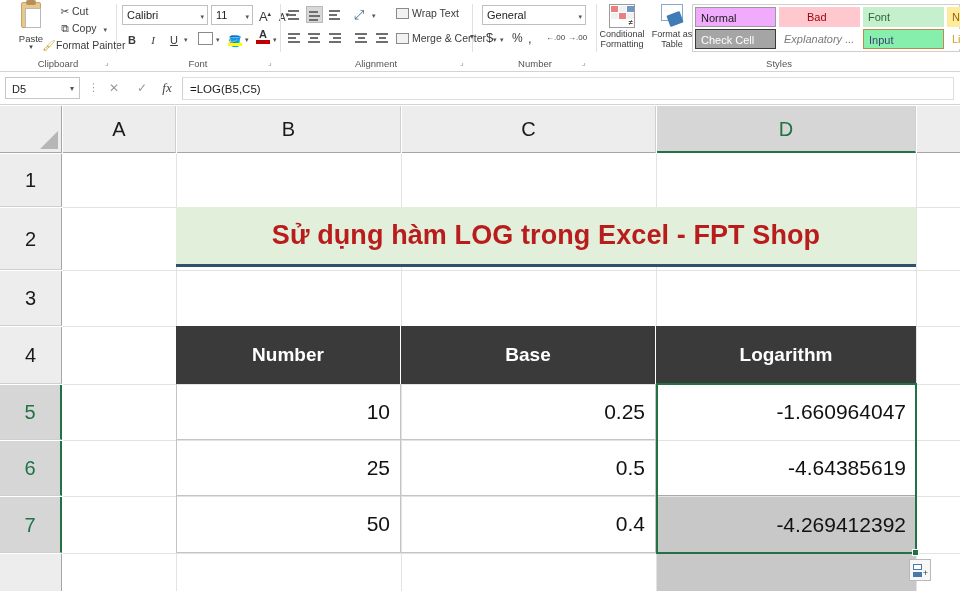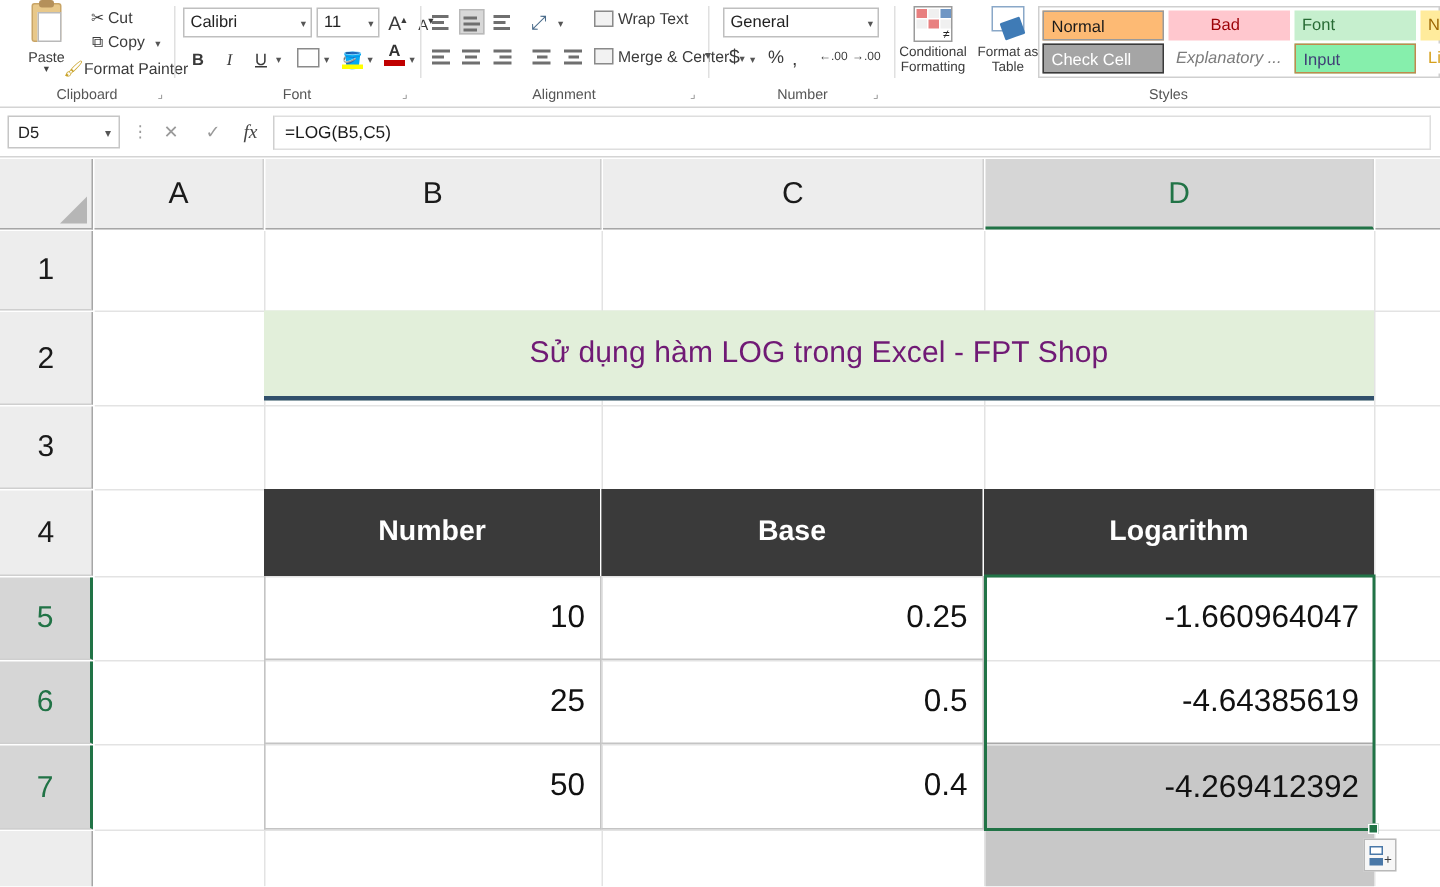--- a/index.html
+++ b/index.html
@@ -128,21 +128,21 @@
 
   .gridline-v { position:absolute; top:0; width:1px; height:437px; background:#e3e3e3; }
   .gridline-h { position:absolute; left:0; width:897px; height:1px; background:#e3e3e3; }
 
   .cellsel-shade { position:absolute; background:#c8c8c8; }
 
   .title-cell {
     position:absolute; background:#e2efda; border-bottom:3px solid #31506b;
     display:flex; align-items:center; justify-content:center;
   }
-  .title-cell span { font-size:20px; font-weight:normal; color:#701a75; letter-spacing:0.1px; }
+  .title-cell span { font-size:27px; font-weight:bold; color:#b91c1c; letter-spacing:0.1px; }
 
   .thead {
     position:absolute; background:#3a3a3a;
     display:flex; align-items:center; justify-content:center;
     border-right:1px solid #ffffff;
   }
   .thead span { color:#fff; font-size:19px; font-weight:bold; }
 
   .dcell {
     position:absolute; display:flex; align-items:center; justify-content:flex-end;
@@ -323,21 +323,21 @@
         <div class="bigbtn" style="left:50px; top:2px;">
           <div class="fatico">
             <div class="grid"></div>
               <div class="brush"></div>
           </div>
           <span class="lbl">Format as Table</span>
         </div>
       </div>
 
       <div class="gallery">
-          <div class="gcell" style="left: 2px; top: 2px; width: 81px; background: #fdba74; color: rgb(26, 26, 26); border: 1px solid rgb(154, 154, 154);"><span>Normal</span></div>
+          <div class="gcell" style="left: 2px; top: 2px; width: 81px; background: #f0abfc; color: rgb(26, 26, 26); border: 1px solid rgb(154, 154, 154);"><span>Normal</span></div>
           <div class="gcell" style="left: 86px; top: 2px; width: 81px; background: rgb(255, 199, 206); color: rgb(156, 0, 6); padding-left: 28px;"><span>Bad</span></div>
           <div class="gcell" style="left: 170px; top: 2px; width: 81px; background: rgb(198, 239, 206); color: rgb(39, 107, 52);"><span>Font</span></div>
           <div class="gcell" style="left: 254px; top: 2px; width: 37px; background: rgb(255, 235, 156); color: rgb(156, 101, 0);"><span>Neut</span></div>
           <div class="gcell" style="left: 2px; top: 24px; width: 81px; background: rgb(165, 165, 165); color: rgb(255, 255, 255); border: 1px solid rgb(58, 58, 58);"><span>Check Cell</span></div>
           <div class="gcell" style="left: 86px; top: 24px; width: 81px; background: rgb(255, 255, 255); color: rgb(123, 123, 123); font-style: italic;"><span>Explanatory ...</span></div>
           <div class="gcell" style="left: 170px; top: 24px; width: 81px; background: #86efac; color: rgb(63, 63, 118); border: 1px solid rgb(192, 138, 78);"><span>Input</span></div>
           <div class="gcell" style="left: 254px; top: 24px; width: 37px; background: rgb(255, 255, 255); color: rgb(214, 160, 29);"><span>Linke</span></div>
         </div>
 
       <div class="glabel" style="left:598px; width:362px;">Styles</div>

